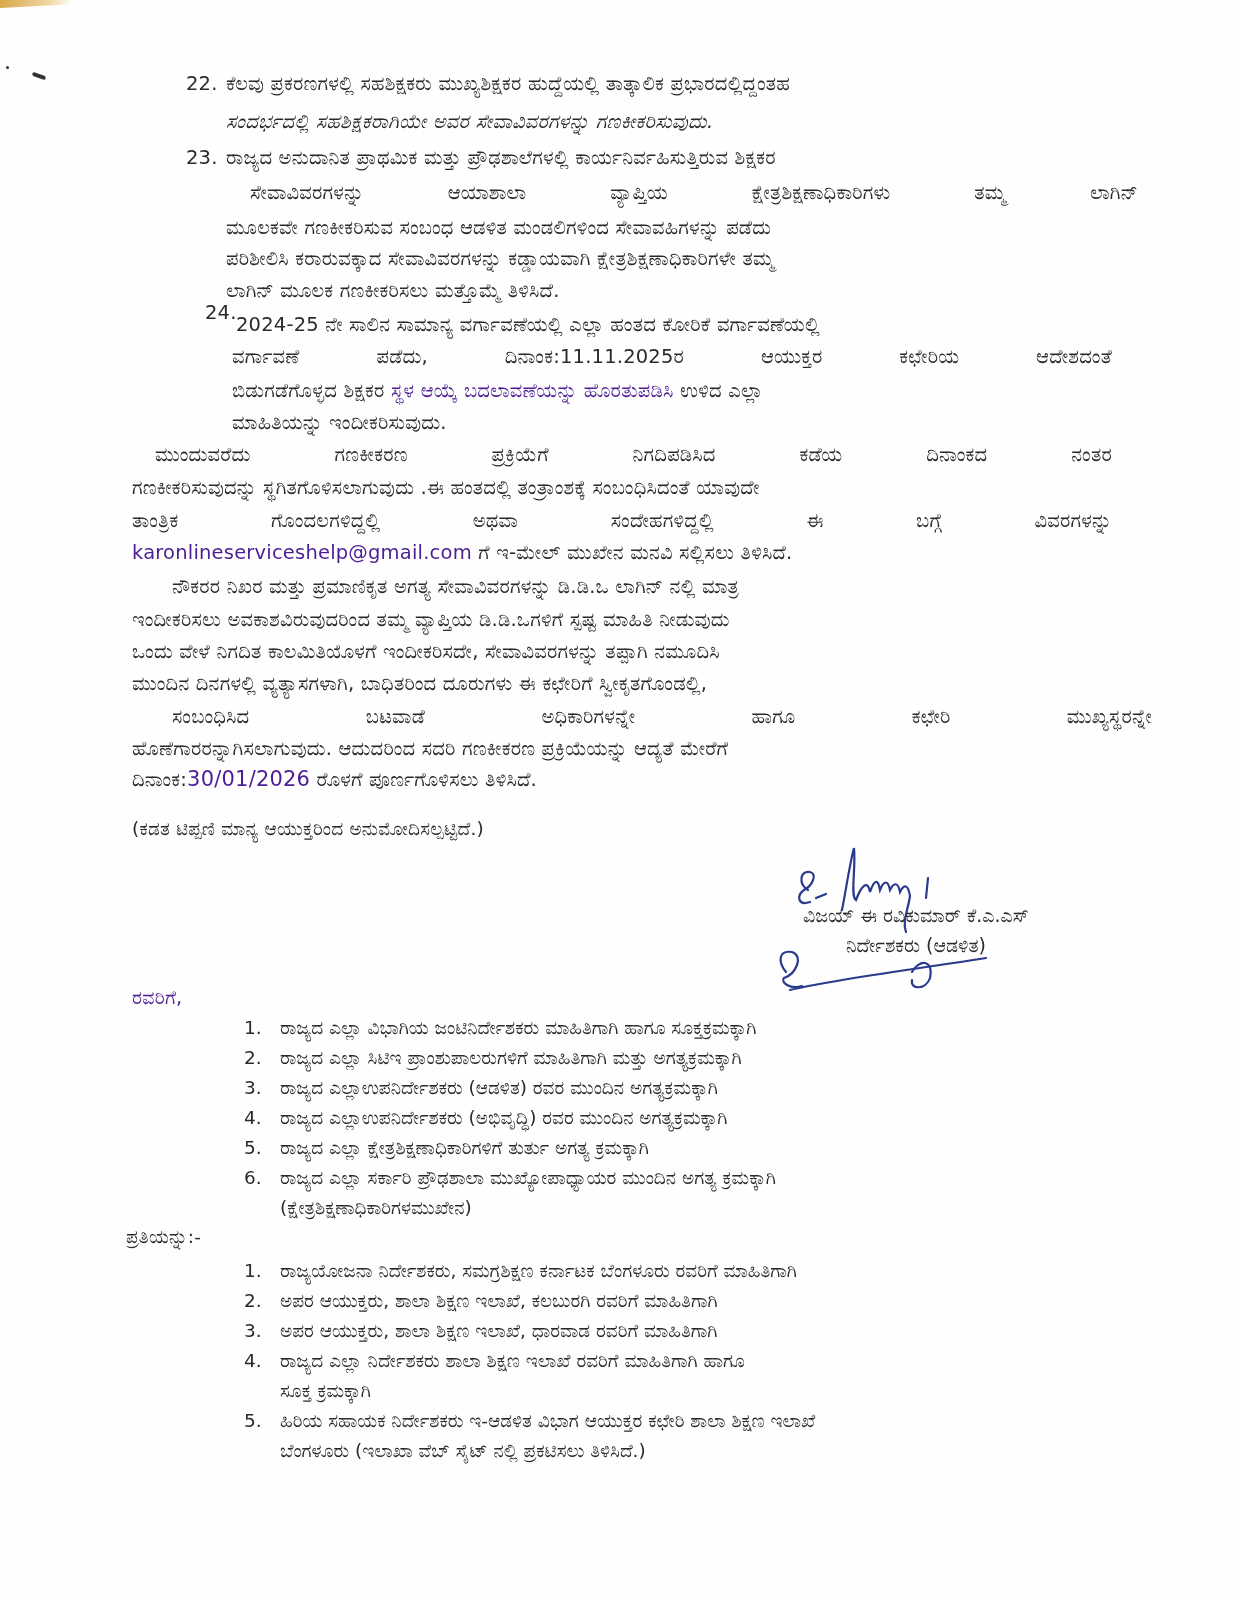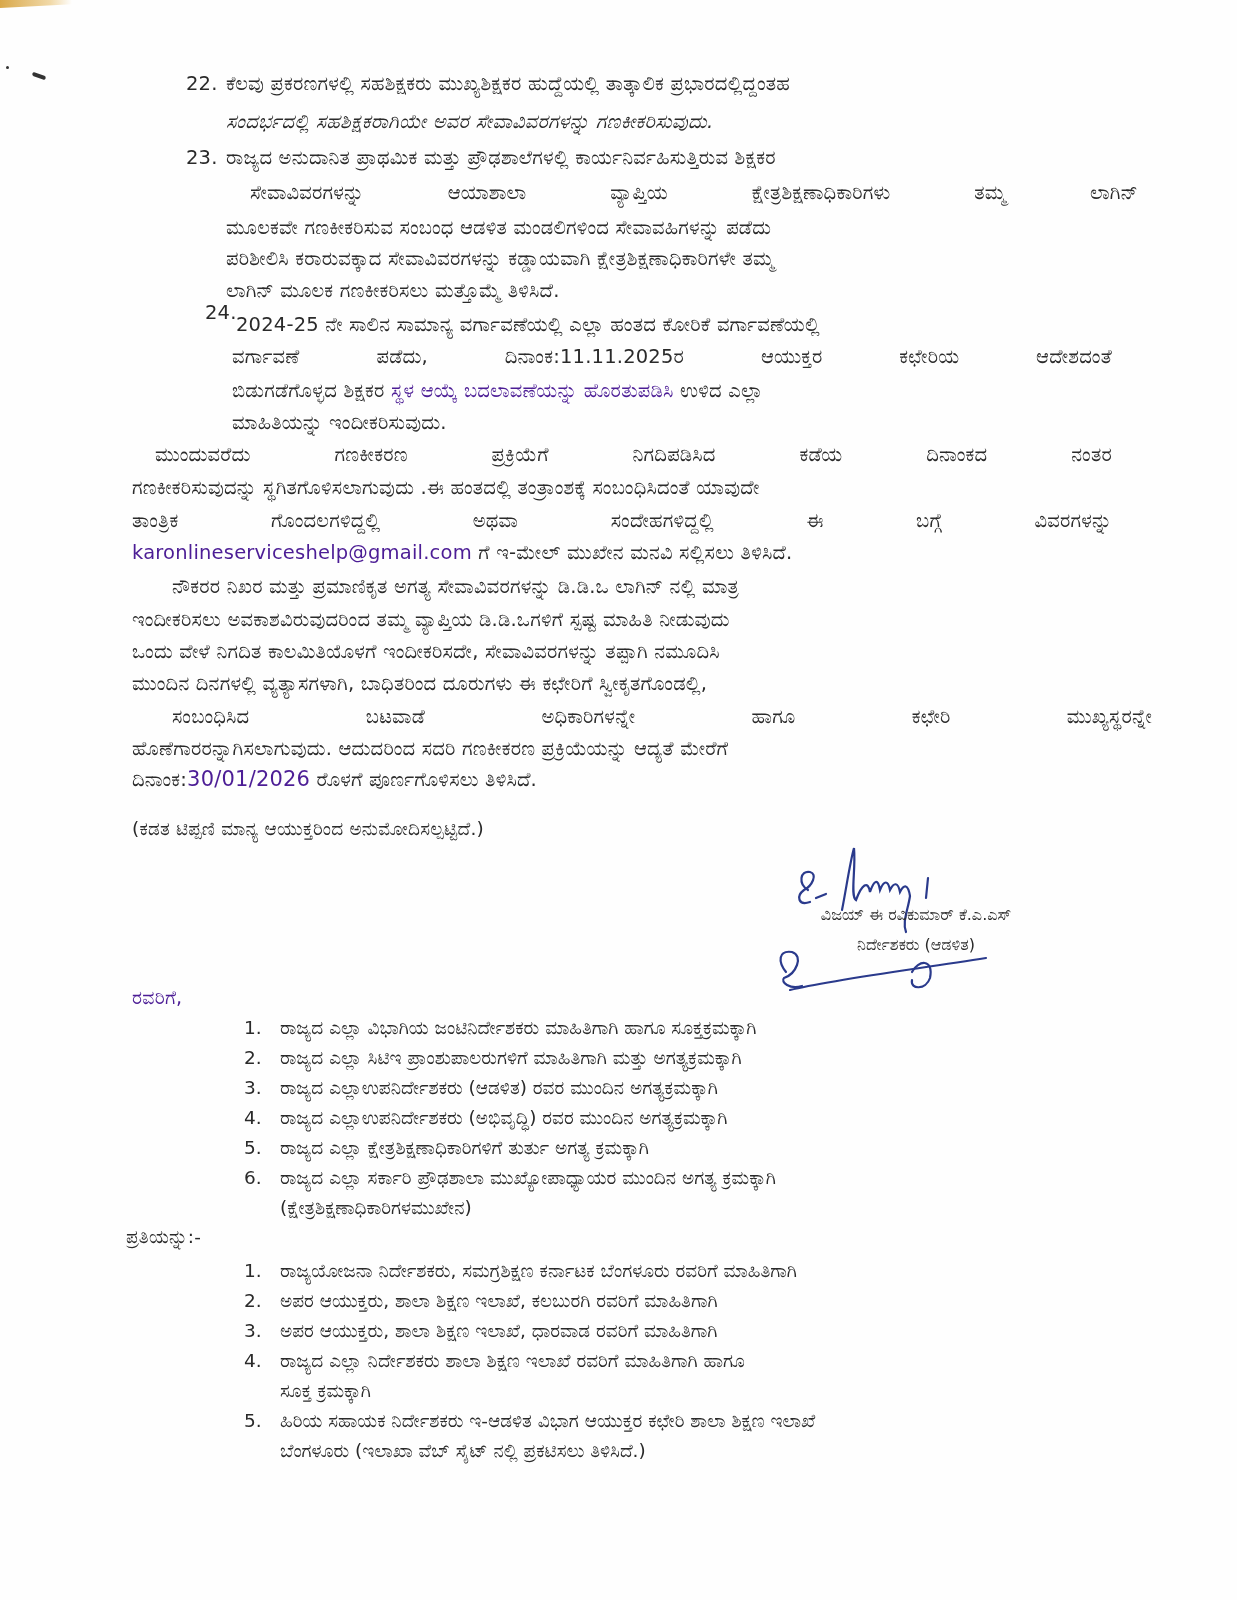--- a/index.html
+++ b/index.html
@@ -15,21 +15,21 @@
     transform: skewY(-3deg); transform-origin: left top;
   }
   .speck { position: absolute; left: 6px; top: 66px; width: 3px; height: 3px; background: #333; border-radius: 50%; }
   .speck2 { position: absolute; left: 32px; top: 74px; width: 14px; height: 4px; background: #333; border-radius: 3px; transform: rotate(20deg); }
 
   .line { position: absolute; font-size: 19.5px; line-height: 30px; white-space: nowrap; letter-spacing: 0.2px; text-align: center; }
   .justify { text-align: justify; text-align-last: justify; white-space: normal; }
   .bold { font-weight: normal; color: #4c1d95; }
 
   .sig-svg { position: absolute; left: 750px; top: 840px; width: 300px; height: 180px; }
-  .sig-block { position: absolute; left: 736px; top: 900px; width: 360px; text-align: center; font-size: 16px; line-height: 30px; }
+  .sig-block { position: absolute; left: 736px; top: 900px; width: 360px; text-align: center; font-size: 19px; line-height: 30px; }
 
   .list { position: absolute; font-size: 18.5px; line-height: 30px; }
   .list .row { position: relative; height: 30px; white-space: nowrap; }
   .list .row .idx { position: absolute; left: 0; width: 30px; }
   .list .row .txt { position: absolute; left: 36px; }
 </style>
 </head>
 <body>
 
 <div class="page">

